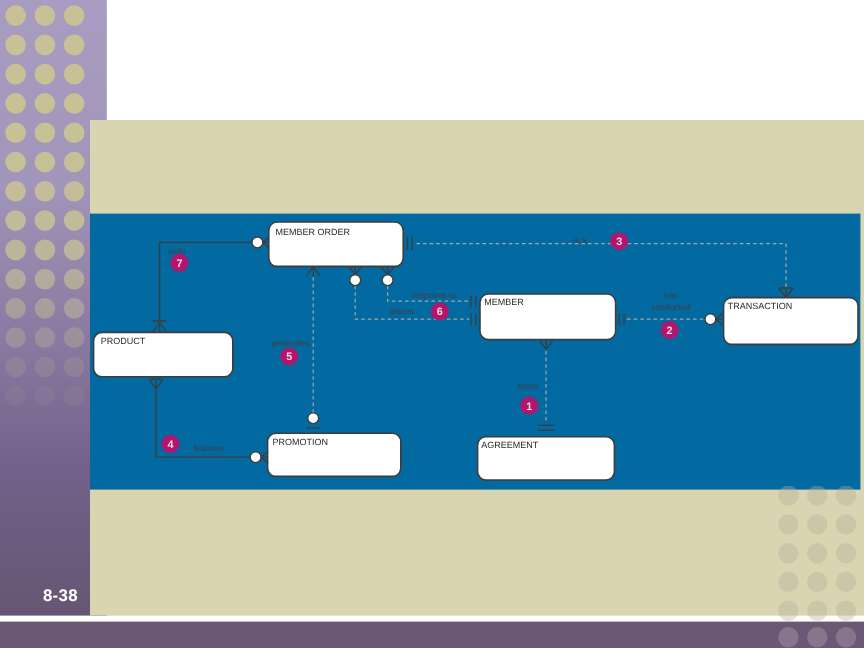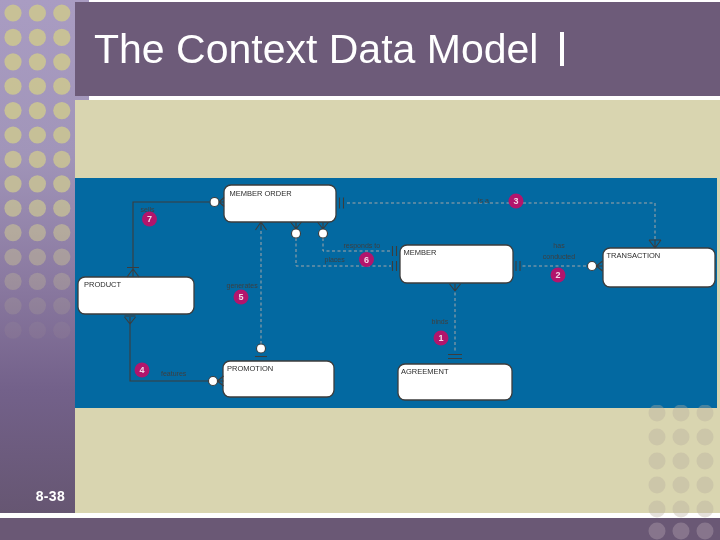--- a/index.html
+++ b/index.html
@@ -82,24 +82,20 @@
         <circle cx="13" cy="305.79999999999995" r="8.6" fill="#c9c394" opacity="0.17"></circle>
         <circle cx="37.4" cy="305.79999999999995" r="8.6" fill="#c9c394" opacity="0.17"></circle>
         <circle cx="61.8" cy="305.79999999999995" r="8.6" fill="#c9c394" opacity="0.17"></circle>
         <circle cx="13" cy="330.2" r="8.6" fill="#c9c394" opacity="0.08"></circle>
         <circle cx="37.4" cy="330.2" r="8.6" fill="#c9c394" opacity="0.08"></circle>
         <circle cx="61.8" cy="330.2" r="8.6" fill="#c9c394" opacity="0.08"></circle>
       </svg>
     <div class="page-number">8-38</div>
   </div>
 
-  <div class="title-bar">
-    <h1 class="slide-title">The Context Data Model</h1>
-    <div class="cursor-artifact"></div>
-  </div>
 
   <div class="content"></div>
 
   <div class="diagram">
     <svg viewBox="75 178 642 230">
 
       <g>
         <path class="solid" d="M209.5 202 H133 V269"></path>
       </g>
       <g>

